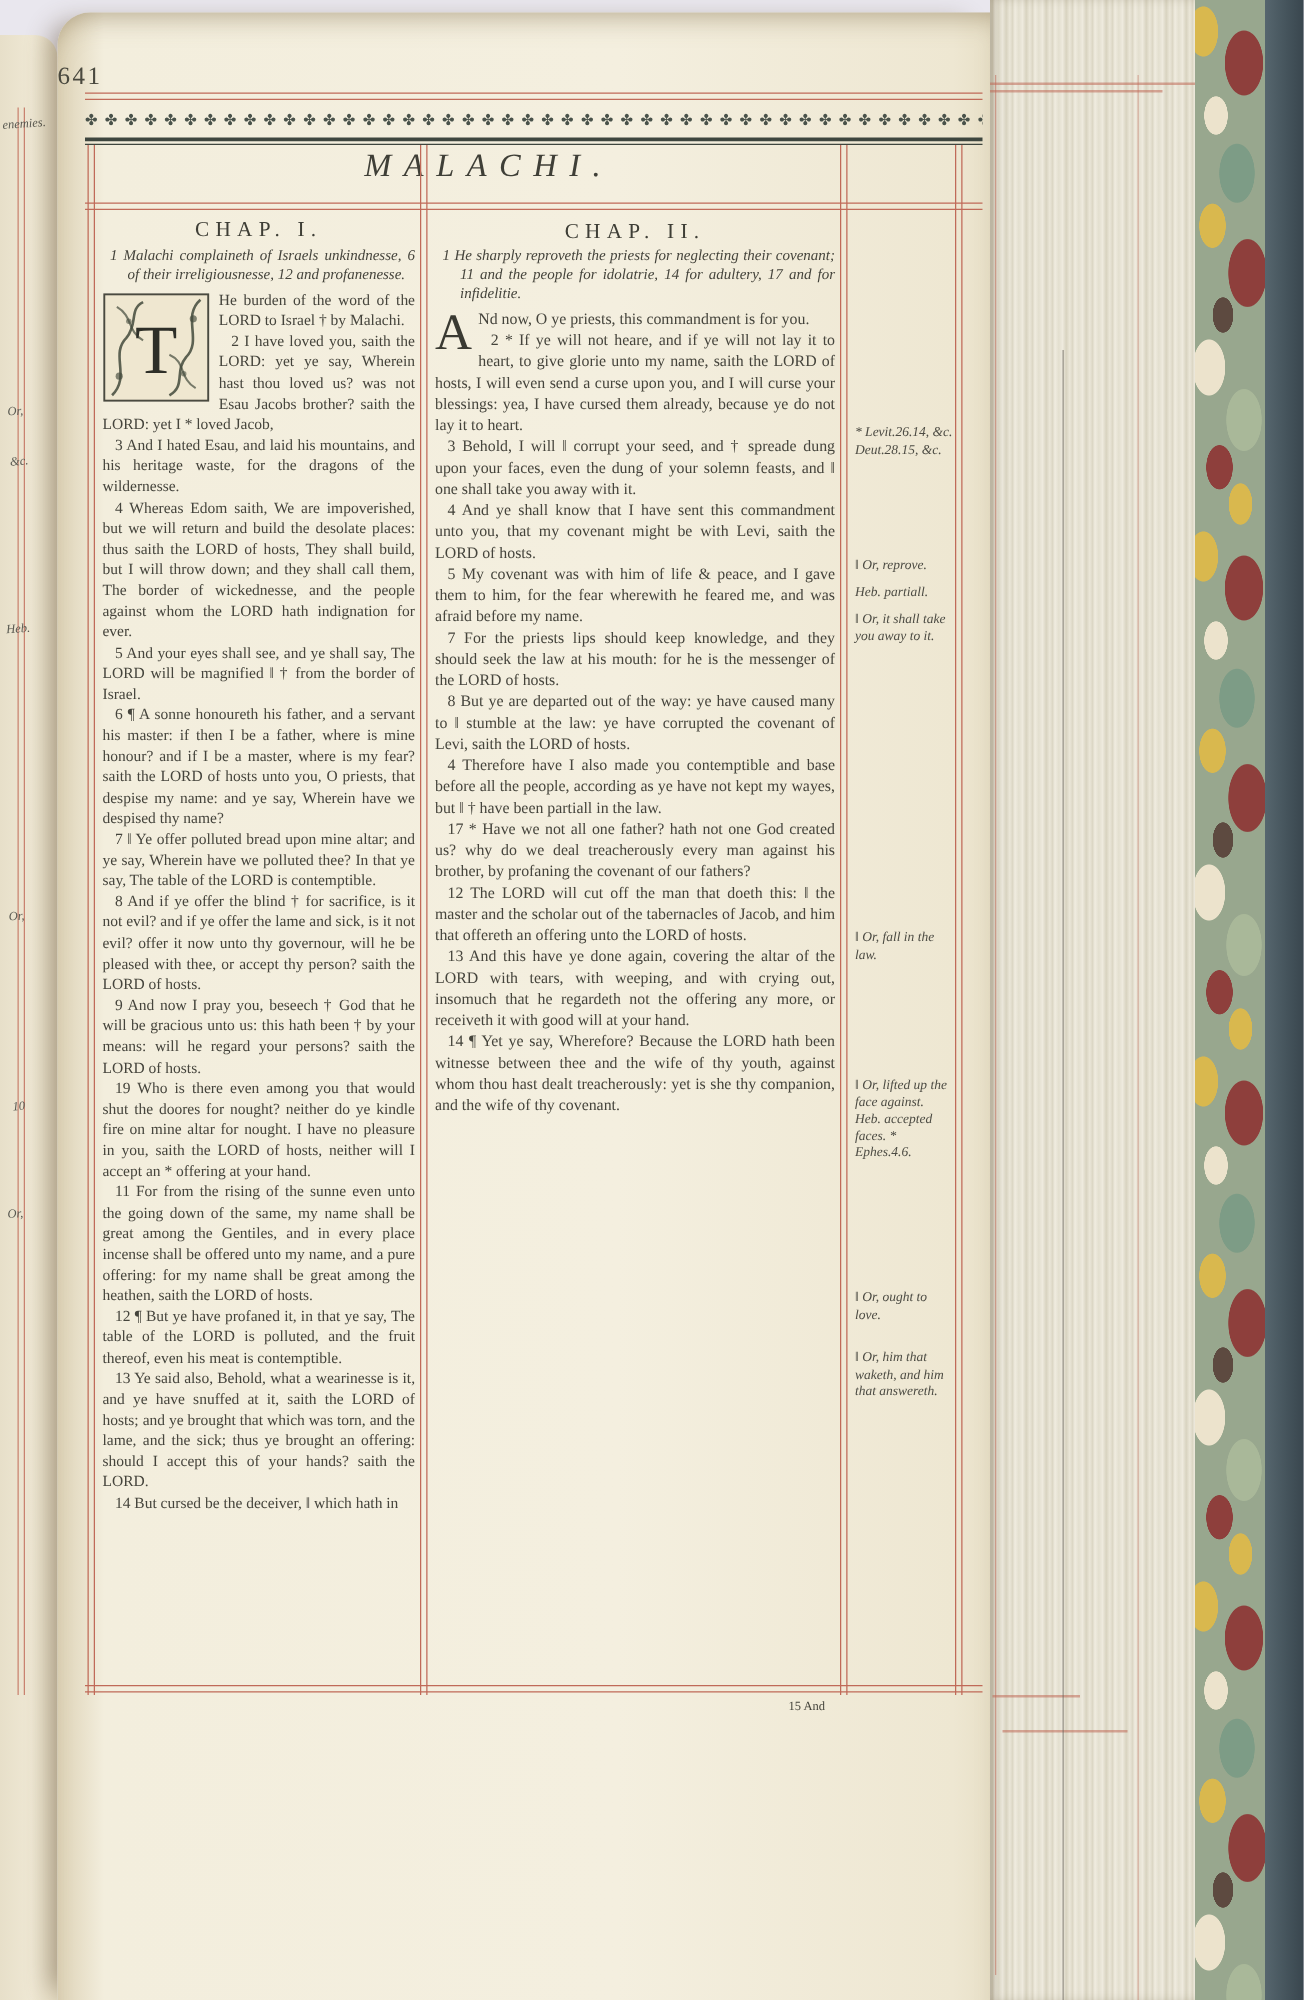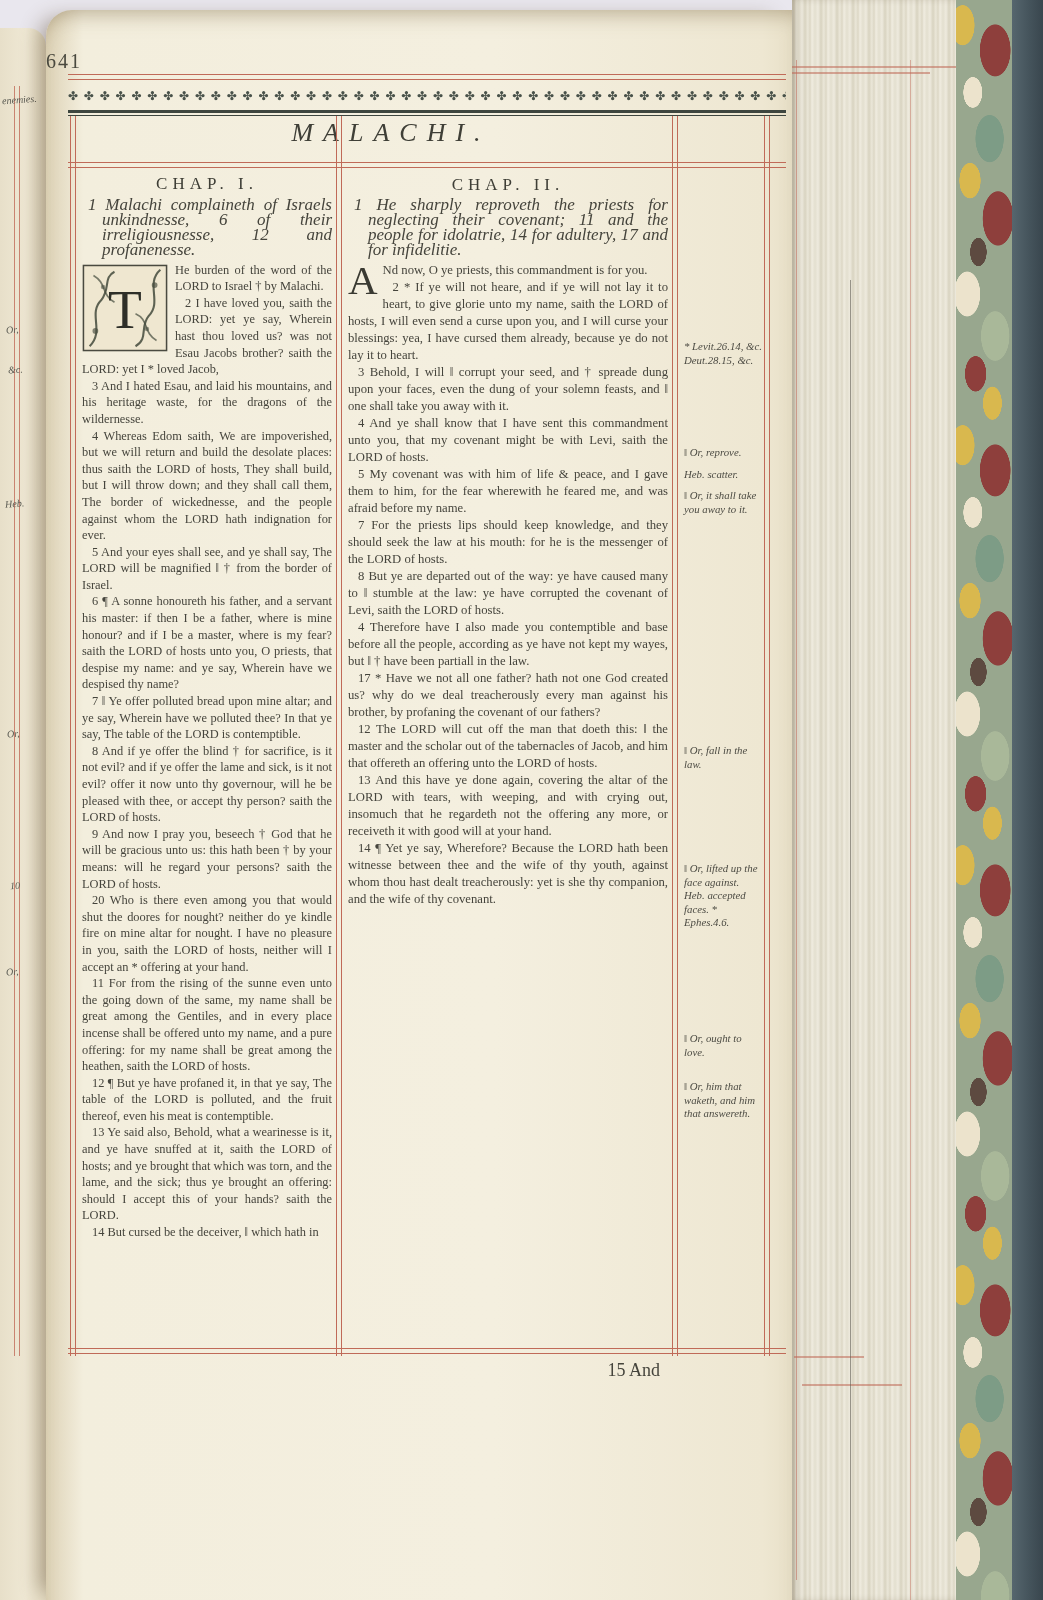--- a/index.html
+++ b/index.html
@@ -32,26 +32,26 @@
   .ornament{position:absolute;top:74px;left:22px;width:718px;height:24px;overflow:hidden;
     text-align:center;font-family:"DejaVu Sans",sans-serif;font-size:12px;letter-spacing:1px;
     color:#49524a;white-space:nowrap;line-height:24px;}
   .booktitle{position:absolute;top:108px;left:0;width:690px;text-align:center;
     font-style:italic;font-size:26px;letter-spacing:10px;color:#3f3f37;}
   
   .col{position:absolute;top:164px;text-align:justify;}
   .col-left{left:36px;width:250px;font-size:12.4px;line-height:16.6px;}
   .col-right{left:302px;width:320px;font-size:12.7px;line-height:17px;}
   .chap-head{text-align:center;font-size:17px;letter-spacing:5px;color:#3e3e36;margin:2px 0 4px 0;}
-  .chap-sum{font-style:italic;font-size:17px;line-height:15px;padding-left:20px;text-indent:-14px;margin:0 0 5px 0;}
+  .chap-sum{font-style:italic;font-size:12px;line-height:15px;padding-left:20px;text-indent:-14px;margin:0 0 5px 0;}
   .verse{margin:0;text-indent:10px;}
   .verse.noindent{text-indent:0;}
   .dropcap-wrap{float:left;margin:2px 7px 2px 0;}
   .dropcap-a{float:left;font-size:41px;line-height:33px;padding:2px 5px 0 0;color:#3a3a32;}
-  .catchword{position:absolute;top:1350px;left:302px;width:312px;text-align:right;font-size:18px;color:#45443c;}
+  .catchword{position:absolute;top:1350px;left:302px;width:312px;text-align:right;font-size:10px;color:#45443c;}
   
   .mnote{position:absolute;left:638px;width:78px;font-style:italic;font-size:10.8px;line-height:13.5px;color:#4c4b43;}
   
   .fore-edge{
     position:absolute;left:792px;top:0;width:164px;height:1600px;
     background:
       repeating-linear-gradient(90deg,
         #e9e5d7 0px,#dcd7c5 2px,#f0ece0 4px,#e3dfcf 7px,#eeeade 10px,#d8d3c0 13px,#ece8da 16px);
     box-shadow:inset 6px 0 9px -4px rgba(100,85,60,.5);
   }
@@ -137,21 +137,21 @@
       </svg></span><span>He burden of the word of the LORD to Israel † by Malachi.</span>
     </p>
     <p class="verse">2 I have loved you, saith the LORD: yet ye say, Wherein hast thou loved us? was not Esau Jacobs brother? saith the LORD: yet I * loved Jacob,</p>
     <p class="verse">3 And I hated Esau, and laid his mountains, and his heritage waste, for the dragons of the wildernesse.</p>
     <p class="verse">4 Whereas Edom saith, We are impoverished, but we will return and build the desolate places: thus saith the LORD of hosts, They shall build, but I will throw down; and they shall call them, The border of wickednesse, and the people against whom the LORD hath indignation for ever.</p>
     <p class="verse">5 And your eyes shall see, and ye shall say, The LORD will be magnified ‖ † from the border of Israel.</p>
     <p class="verse">6 ¶ A sonne honoureth his father, and a servant his master: if then I be a father, where is mine honour? and if I be a master, where is my fear? saith the LORD of hosts unto you, O priests, that despise my name: and ye say, Wherein have we despised thy name?</p>
     <p class="verse">7 ‖ Ye offer polluted bread upon mine altar; and ye say, Wherein have we polluted thee? In that ye say, The table of the LORD is contemptible.</p>
     <p class="verse">8 And if ye offer the blind † for sacrifice, is it not evil? and if ye offer the lame and sick, is it not evil? offer it now unto thy governour, will he be pleased with thee, or accept thy person? saith the LORD of hosts.</p>
     <p class="verse">9 And now I pray you, beseech † God that he will be gracious unto us: this hath been † by your means: will he regard your persons? saith the LORD of hosts.</p>
-    <p class="verse">20 Who is there even among you that would shut the doores for nought? neither do ye kindle fire on mine altar for nought. I have no pleasure in you, saith the LORD of hosts, neither will I accept an * offering at your hand.</p>
+    <p class="verse">19 Who is there even among you that would shut the doores for nought? neither do ye kindle fire on mine altar for nought. I have no pleasure in you, saith the LORD of hosts, neither will I accept an * offering at your hand.</p>
     <p class="verse">11 For from the rising of the sunne even unto the going down of the same, my name shall be great among the Gentiles, and in every place incense shall be offered unto my name, and a pure offering: for my name shall be great among the heathen, saith the LORD of hosts.</p>
     <p class="verse">12 ¶ But ye have profaned it, in that ye say, The table of the LORD is polluted, and the fruit thereof, even his meat is contemptible.</p>
     <p class="verse">13 Ye said also, Behold, what a wearinesse is it, and ye have snuffed at it, saith the LORD of hosts; and ye brought that which was torn, and the lame, and the sick; thus ye brought an offering: should I accept this of your hands? saith the LORD.</p>
     <p class="verse">14 But cursed be the deceiver, ‖ which hath in</p>
   </div>
 
   <div class="col col-right">
     <div class="chap-head">CHAP. II.</div>
     <p class="chap-sum">1 He sharply reproveth the priests for neglecting their covenant; 11 and the people for idolatrie, 14 for adultery, 17 and for infidelitie.</p>
     <p class="verse noindent">
@@ -165,21 +165,21 @@
     <p class="verse">8 But ye are departed out of the way: ye have caused many to ‖ stumble at the law: ye have corrupted the covenant of Levi, saith the LORD of hosts.</p>
     <p class="verse">4 Therefore have I also made you contemptible and base before all the people, according as ye have not kept my wayes, but ‖ † have been partiall in the law.</p>
     <p class="verse">17 * Have we not all one father? hath not one God created us? why do we deal treacherously every man against his brother, by profaning the covenant of our fathers?</p>
     <p class="verse">12 The LORD will cut off the man that doeth this: ‖ the master and the scholar out of the tabernacles of Jacob, and him that offereth an offering unto the LORD of hosts.</p>
     <p class="verse">13 And this have ye done again, covering the altar of the LORD with tears, with weeping, and with crying out, insomuch that he regardeth not the offering any more, or receiveth it with good will at your hand.</p>
     <p class="verse">14 ¶ Yet ye say, Wherefore? Because the LORD hath been witnesse between thee and the wife of thy youth, against whom thou hast dealt treacherously: yet is she thy companion, and the wife of thy covenant.</p>
   </div>
 
   <div class="mnote" style="top:330px">* Levit.26.14, &amp;c. Deut.28.15, &amp;c.</div>
   <div class="mnote" style="top:436px">‖ Or, reprove.</div>
-  <div class="mnote" style="top:458px">Heb. scatter.</div>
+  <div class="mnote" style="top:458px">Heb. partiall.</div>
   <div class="mnote" style="top:479px">‖ Or, it shall take you away to it.</div>
   <div class="mnote" style="top:734px">‖ Or, fall in the law.</div>
   <div class="mnote" style="top:852px">‖ Or, lifted up the face against. Heb. accepted faces. * Ephes.4.6.</div>
   <div class="mnote" style="top:1022px">‖ Or, ought to love.</div>
   <div class="mnote" style="top:1070px">‖ Or, him that waketh, and him that answereth.</div>
 
   <div class="hr-red" style="top:1338px"></div>
   <div class="hr-red" style="top:1343px"></div>
   <div class="catchword">15 And</div>
 </div>

